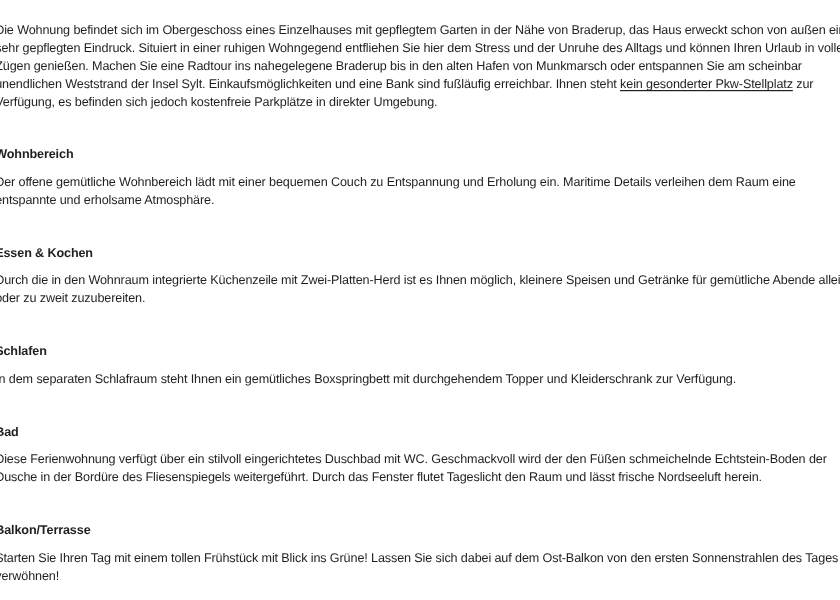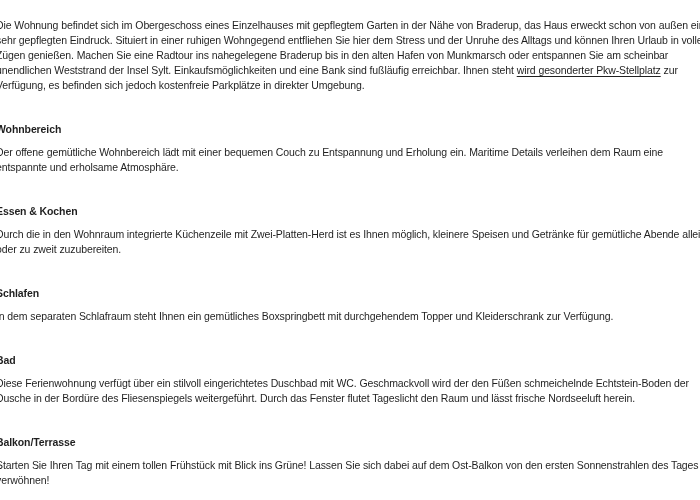--- a/index.html
+++ b/index.html
@@ -45,21 +45,21 @@
   }
 </style>
 </head>
 <body>
 
 <div class="doc" id="doc">
     <div class="paragraph">
       <div class="line"><span class="">Die Wohnung befindet sich im Obergeschoss eines Einzelhauses mit gepflegtem Garten in der Nähe von Braderup, das Haus erweckt schon von außen einen</span></div>
       <div class="line"><span class="">sehr gepflegten Eindruck. Situiert in einer ruhigen Wohngegend entfliehen Sie hier dem Stress und der Unruhe des Alltags und können Ihren Urlaub in vollen</span></div>
       <div class="line"><span class="">Zügen genießen. Machen Sie eine Radtour ins nahegelegene Braderup bis in den alten Hafen von Munkmarsch oder entspannen Sie am scheinbar</span></div>
-      <div class="line"><span class="">unendlichen Weststrand der Insel Sylt. Einkaufsmöglichkeiten und eine Bank sind fußläufig erreichbar. Ihnen steht </span><span class="u">wird gesonderter Pkw-Stellplatz</span><span class=""> zur</span></div>
+      <div class="line"><span class="">unendlichen Weststrand der Insel Sylt. Einkaufsmöglichkeiten und eine Bank sind fußläufig erreichbar. Ihnen steht </span><span class="u">kein gesonderter Pkw-Stellplatz</span><span class=""> zur</span></div>
       <div class="line"><span class="">Verfügung, es befinden sich jedoch kostenfreie Parkplätze in direkter Umgebung.</span></div>
     </div>
     <div class="heading">Wohnbereich</div>
     <div class="paragraph">
       <div class="line"><span class="">Der offene gemütliche Wohnbereich lädt mit einer bequemen Couch zu Entspannung und Erholung ein. Maritime Details verleihen dem Raum eine</span></div>
       <div class="line"><span class="">entspannte und erholsame Atmosphäre.</span></div>
     </div>
     <div class="heading">Essen &amp; Kochen</div>
     <div class="paragraph">
       <div class="line"><span class="">Durch die in den Wohnraum integrierte Küchenzeile mit Zwei-Platten-Herd ist es Ihnen möglich, kleinere Speisen und Getränke für gemütliche Abende allein</span></div>

